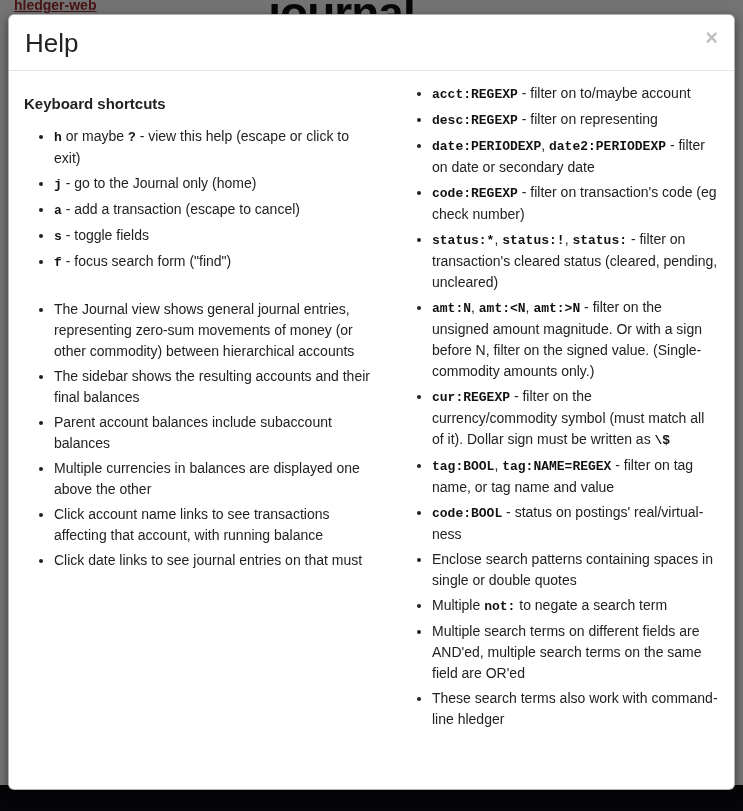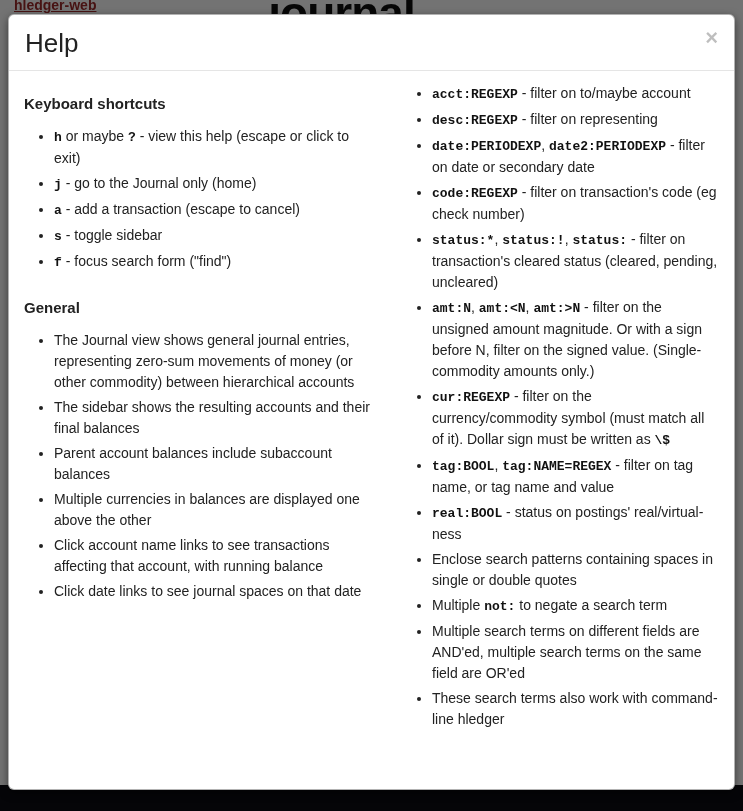--- a/index.html
+++ b/index.html
@@ -145,44 +145,43 @@
     <button class="close">×</button>
     <h2 class="modal-title">Help</h2>
   </div>
   <div class="modal-body">
     <div class="col col-left">
         <h3 class="section-heading">Keyboard shortcuts</h3>
         <ul class="help-list">
           <li><span class="code">h</span><span class="plain"> or maybe </span><span class="code">?</span><span class="plain"> - view this help (escape or click to exit)</span></li>
           <li><span class="code">j</span><span class="plain"> - go to the Journal only (home)</span></li>
           <li><span class="code">a</span><span class="plain"> - add a transaction (escape to cancel)</span></li>
-          <li><span class="code">s</span><span class="plain"> - toggle sidebar</span></li>
+          <li><span class="code">s</span><span class="plain"> - toggle fields</span></li>
           <li><span class="code">f</span><span class="plain"> - focus search form ("find")</span></li>
         </ul>
-        <h3 class="section-heading">General</h3>
         <ul class="help-list">
           <li><span class="plain">The Journal view shows general journal entries, representing zero-sum movements of money (or other commodity) between hierarchical accounts</span></li>
           <li><span class="plain">The sidebar shows the resulting accounts and their final balances</span></li>
           <li><span class="plain">Parent account balances include subaccount balances</span></li>
           <li><span class="plain">Multiple currencies in balances are displayed one above the other</span></li>
           <li><span class="plain">Click account name links to see transactions affecting that account, with running balance</span></li>
-          <li><span class="plain">Click date links to see journal spaces on that date</span></li>
+          <li><span class="plain">Click date links to see journal entries on that must</span></li>
         </ul>
       </div>
     <div class="col col-right">
         <ul class="help-list">
           <li><span class="code">acct:REGEXP</span><span class="plain"> - filter on to/maybe account</span></li>
           <li><span class="code">desc:REGEXP</span><span class="plain"> - filter on representing</span></li>
           <li><span class="code">date:PERIODEXP</span><span class="plain">, </span><span class="code">date2:PERIODEXP</span><span class="plain"> - filter on date or secondary date</span></li>
           <li><span class="code">code:REGEXP</span><span class="plain"> - filter on transaction's code (eg check number)</span></li>
           <li><span class="code">status:*</span><span class="plain">, </span><span class="code">status:!</span><span class="plain">, </span><span class="code">status:</span><span class="plain"> - filter on transaction's cleared status (cleared, pending, uncleared)</span></li>
           <li><span class="code">amt:N</span><span class="plain">, </span><span class="code">amt:&lt;N</span><span class="plain">, </span><span class="code">amt:&gt;N</span><span class="plain"> - filter on the unsigned amount magnitude. Or with a sign before N, filter on the signed value. (Single-commodity amounts only.)</span></li>
           <li><span class="code">cur:REGEXP</span><span class="plain"> - filter on the currency/commodity symbol (must match all of it). Dollar sign must be written as </span><span class="code">\$</span></li>
           <li><span class="code">tag:BOOL</span><span class="plain">, </span><span class="code">tag:NAME=REGEX</span><span class="plain"> - filter on tag name, or tag name and value</span></li>
-          <li><span class="code">real:BOOL</span><span class="plain"> - status on postings' real/virtual-ness</span></li>
+          <li><span class="code">code:BOOL</span><span class="plain"> - status on postings' real/virtual-ness</span></li>
           <li><span class="plain">Enclose search patterns containing spaces in single or double quotes</span></li>
           <li><span class="plain">Multiple </span><span class="code">not:</span><span class="plain"> to negate a search term</span></li>
           <li><span class="plain">Multiple search terms on different fields are AND'ed, multiple search terms on the same field are OR'ed</span></li>
           <li><span class="plain">These search terms also work with command-line hledger</span></li>
         </ul>
       </div>
   </div>
 </div>
 
 </body></html>

